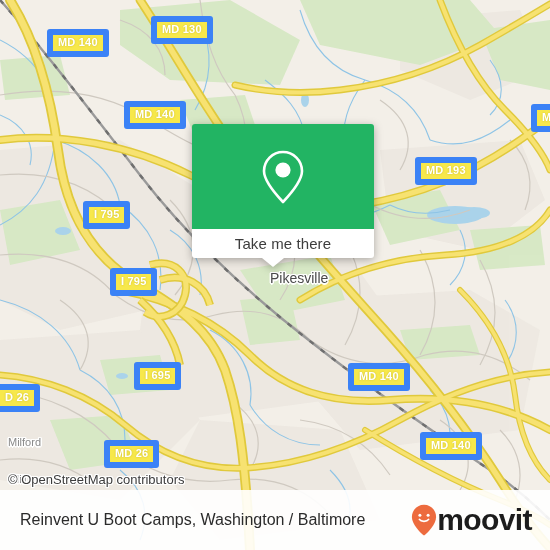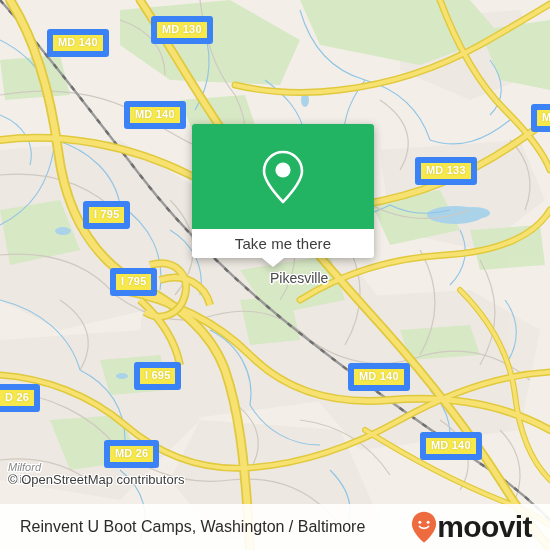--- a/index.html
+++ b/index.html
@@ -74,21 +74,21 @@
   
   #attribution{
     position:absolute;left:8px;top:472px;
     font-size:13px;color:#3c3c3c;
     text-shadow:-1px 0 #fff,1px 0 #fff,0 -1px #fff,0 1px #fff,
                 -1px -1px #fff,1px -1px #fff,-1px 1px #fff,1px 1px #fff;
   }
 
   
   #footer{
-    position:absolute;left:0;bottom:0;width:550px;height:46px;
+    position:absolute;left:0;bottom:0;width:550px;height:60px;
     background:rgba(255,255,255,.90);
     display:flex;align-items:center;justify-content:space-between;
     padding:0 18px 0 20px;box-sizing:border-box;
   }
   #footer-title{font-size:16px;color:#2b2b2b;white-space:nowrap;}
   #brand{display:flex;align-items:center;gap:0;}
   #brand-mark{width:26px;height:32px;display:block;}
   #brand-name{
     font-size:30px;font-weight:bold;color:#1c1c1c;
     letter-spacing:-0.6px;line-height:30px;
@@ -242,27 +242,27 @@
         </g>
         <g fill="none" stroke="#f7e271" stroke-width="5">
           <path d="M150,265 C175,258 190,275 185,295 C180,315 160,322 145,312"></path>
           <path d="M140,300 C160,318 175,340 180,365"></path>
           <path d="M160,280 C185,272 205,285 210,305"></path>
         </g>
       </g>
     </svg>
 
     <div class="place" style="left:262px;top:270px;">Pikesville</div>
-    <div class="place small" style="left:0px;top:461px;font-style:italic;">Milford</div>
+    <div class="place small" style="left:0px;top:436px;">Milford</div>
     <div class="place small" style="left:2px;top:473px;">Mill</div>
 
     <div class="shield" style="left:47px;top:29px;">MD 140</div>
     <div class="shield" style="left:151px;top:16px;">MD 130</div>
     <div class="shield" style="left:124px;top:101px;">MD 140</div>
-    <div class="shield" style="left:415px;top:157px;">MD 133</div>
+    <div class="shield" style="left:415px;top:157px;">MD 193</div>
     <div class="shield" style="left:531px;top:104px;">MD</div>
     <div class="shield" style="left:83px;top:201px;">I 795</div>
     <div class="shield" style="left:110px;top:268px;">I 795</div>
     <div class="shield" style="left:134px;top:362px;">I 695</div>
     <div class="shield" style="left:-6px;top:384px;">D 26</div>
     <div class="shield" style="left:104px;top:440px;text-align:right;">MD 26</div>
     <div class="shield" style="left:348px;top:363px;">MD 140</div>
     <div class="shield" style="left:420px;top:432px;">MD 140</div>
 
     <div id="attribution">© OpenStreetMap contributors</div>

